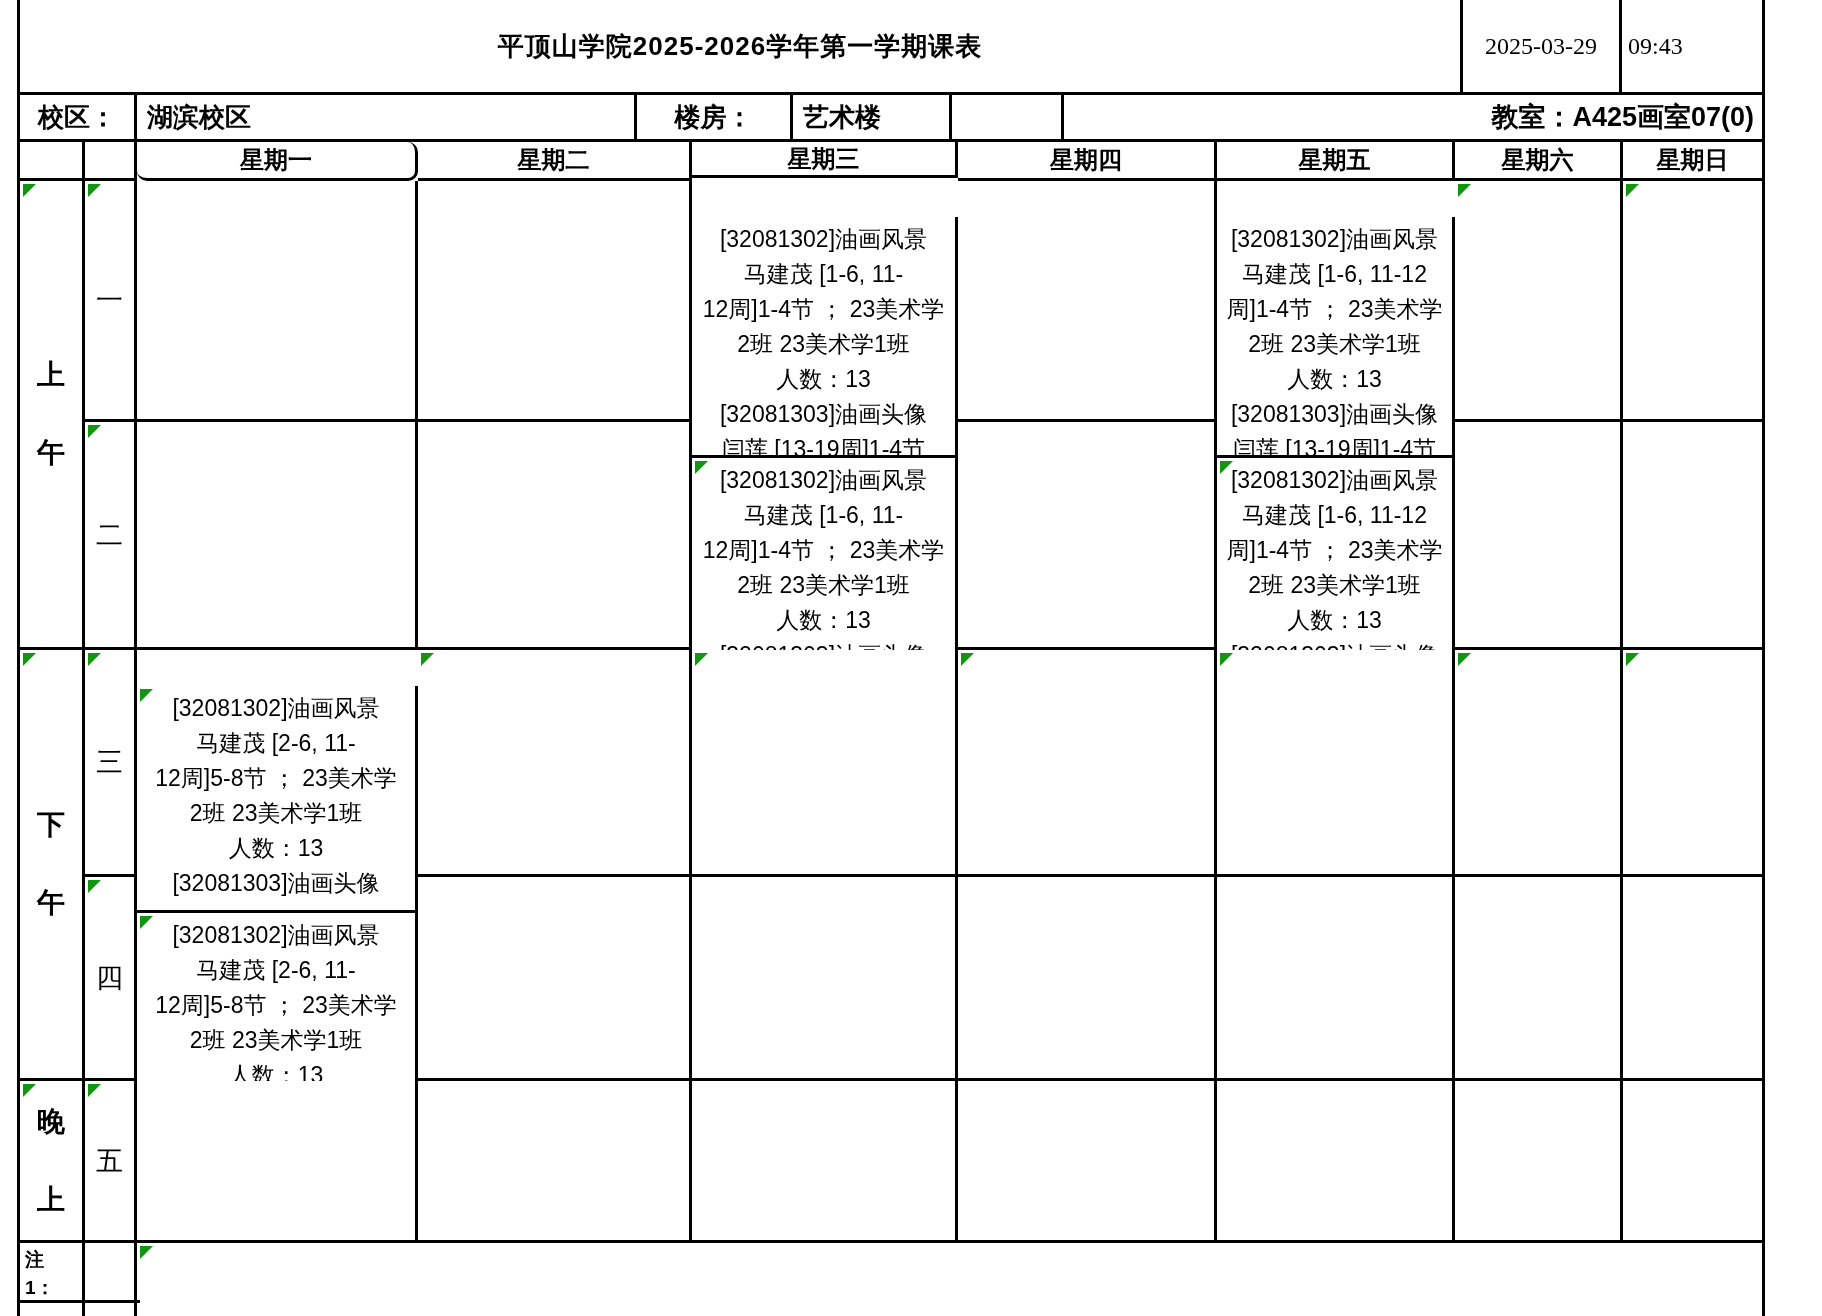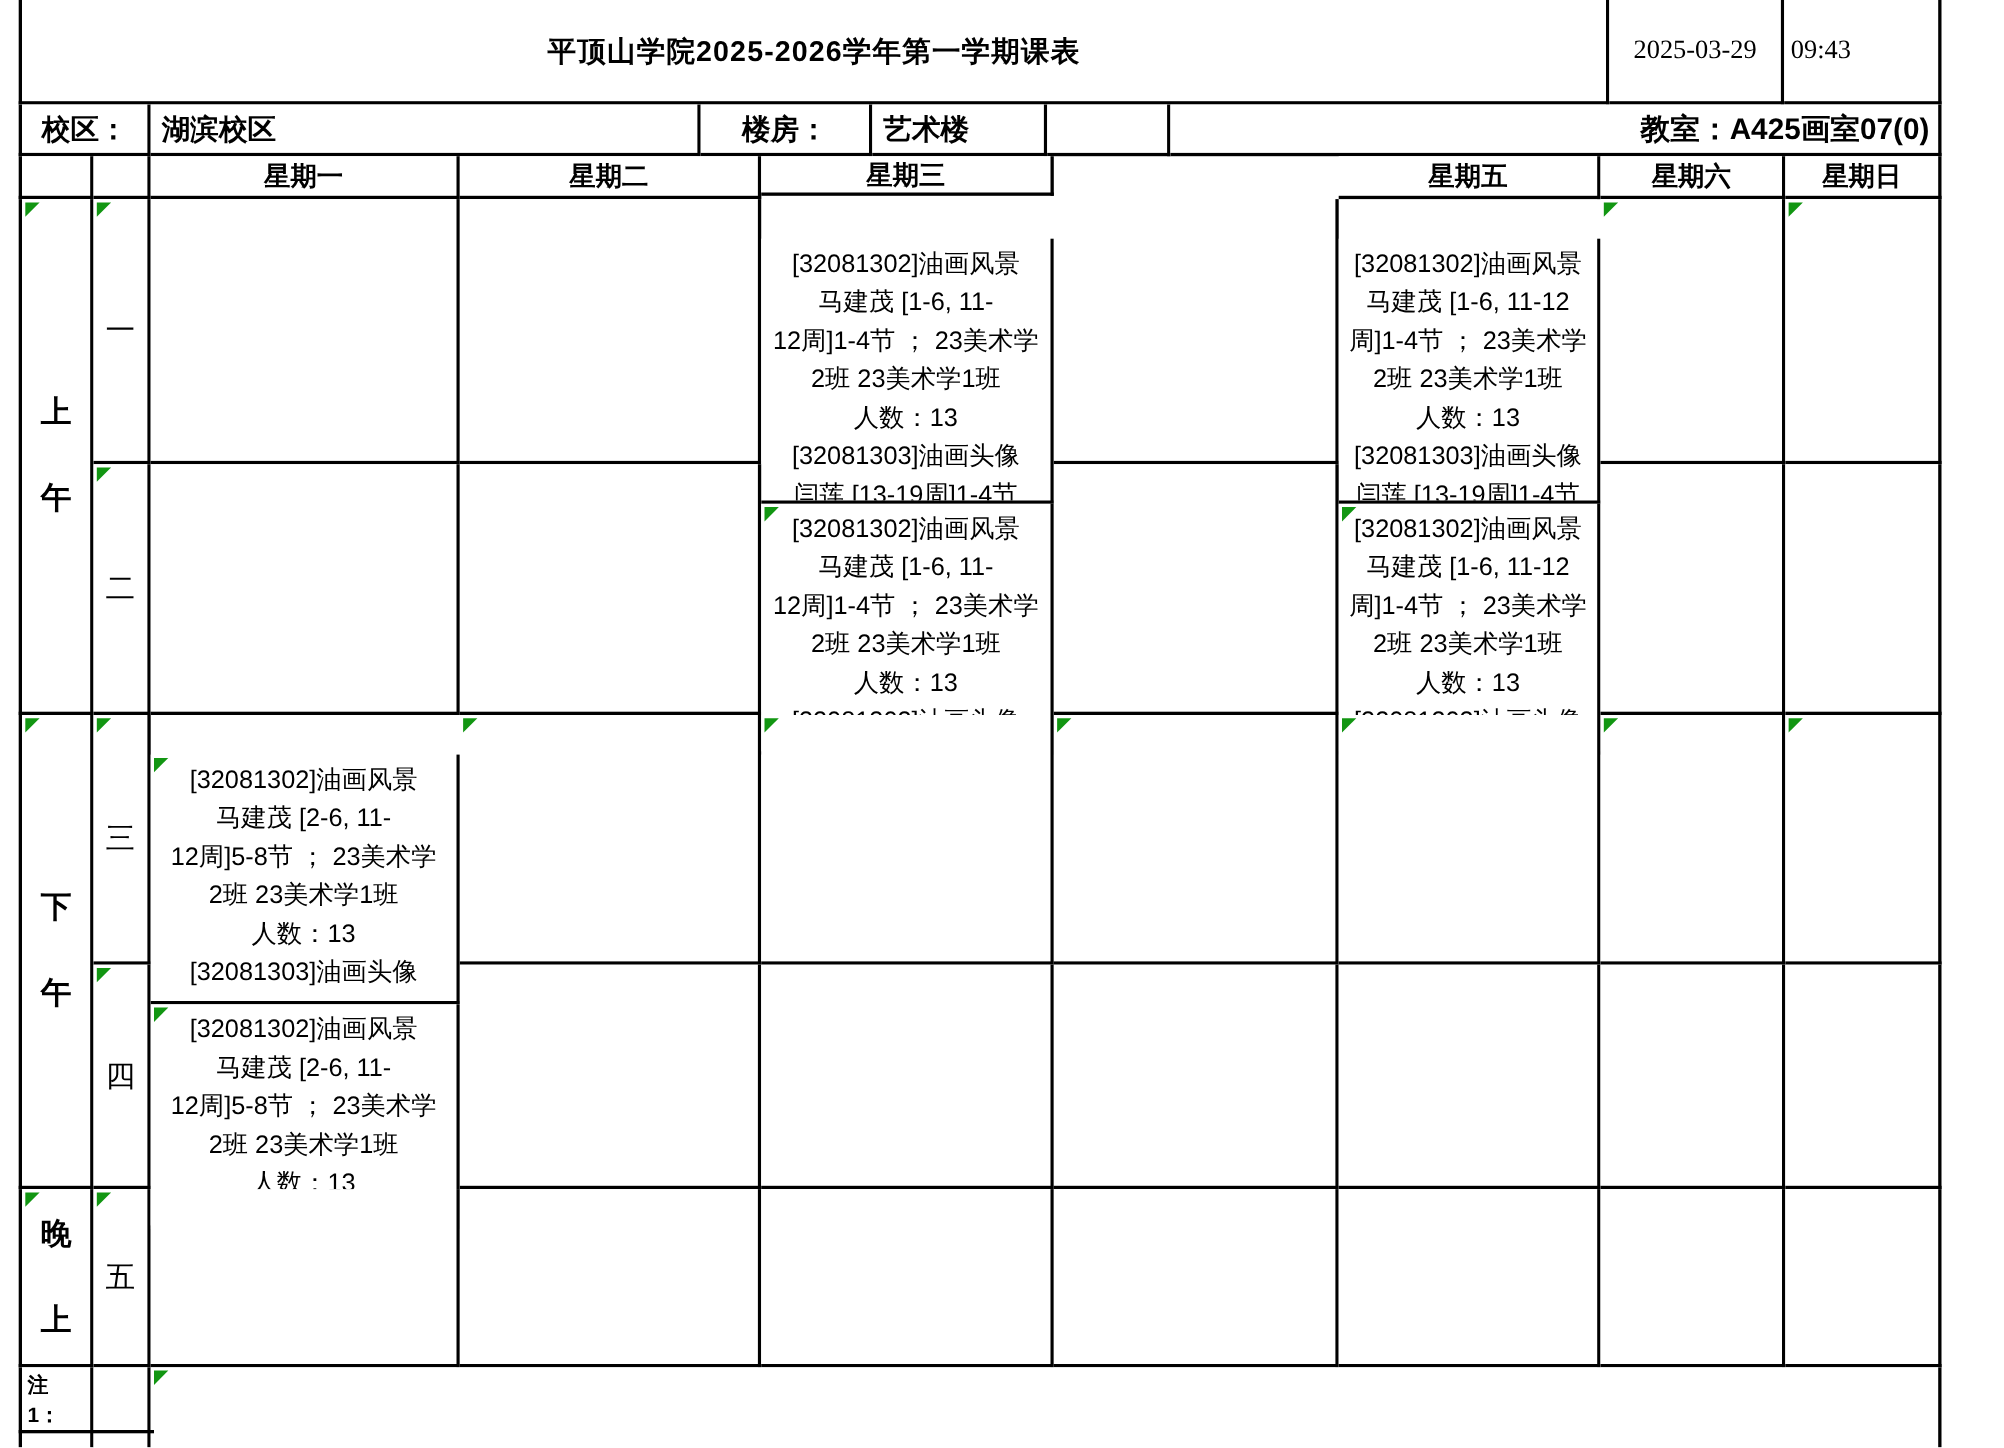--- a/index.html
+++ b/index.html
@@ -39,23 +39,24 @@
   <div class="cell center infolabel" style="left:637px;top:95px;width:156px;height:47px;">楼房：</div>
   <div class="cell vcenter infoval" style="left:793px;top:95px;width:159px;height:47px;">艺术楼</div>
   <div class="cell" style="left:952px;top:95px;width:112px;height:47px;"></div>
   <div class="cell vcenter room" style="left:1064px;top:95px;width:701px;height:47px;">
     <span>教室：</span>
       <span>A425画室07(0)</span>
   </div>
 
   <div class="cell bl" style="left:17px;top:142px;width:68px;height:39px;"></div>
   <div class="cell" style="left:85px;top:142px;width:52px;height:39px;"></div>
-  <div class="cell center dayhead" style="left:137px;top:142px;width:281px;height:39px;">星期一</div>
+  <div class="cell center dayhead" style="left:137px;top:142px;width:281px;height:39px;border-radius:10px;">星期一</div>
   <div class="cell center dayhead" style="left:418px;top:142px;width:274px;height:39px;">星期二</div>
   <div class="cell center dayhead" style="left:692px;top:142px;width:266px;height:36px;">星期三</div>
+  <div class="cell center dayhead" style="left:958px;top:142px;width:259px;height:39px;">星期四</div>
   <div class="cell center dayhead" style="left:1217px;top:142px;width:238px;height:39px;">星期五</div>
   <div class="cell center dayhead" style="left:1455px;top:142px;width:168px;height:39px;">星期六</div>
   <div class="cell center dayhead" style="left:1623px;top:142px;width:142px;height:39px;">星期日</div>
 
   <div class="cell bl center section" style="left:17px;top:181px;width:68px;height:469px;">
     <span class="tri" style="border-top-color: rgb(18, 150, 18);"></span>
     <span>上
 午</span>
   </div>
   <div class="cell bl center section" style="left:17px;top:650px;width:68px;height:431px;">

